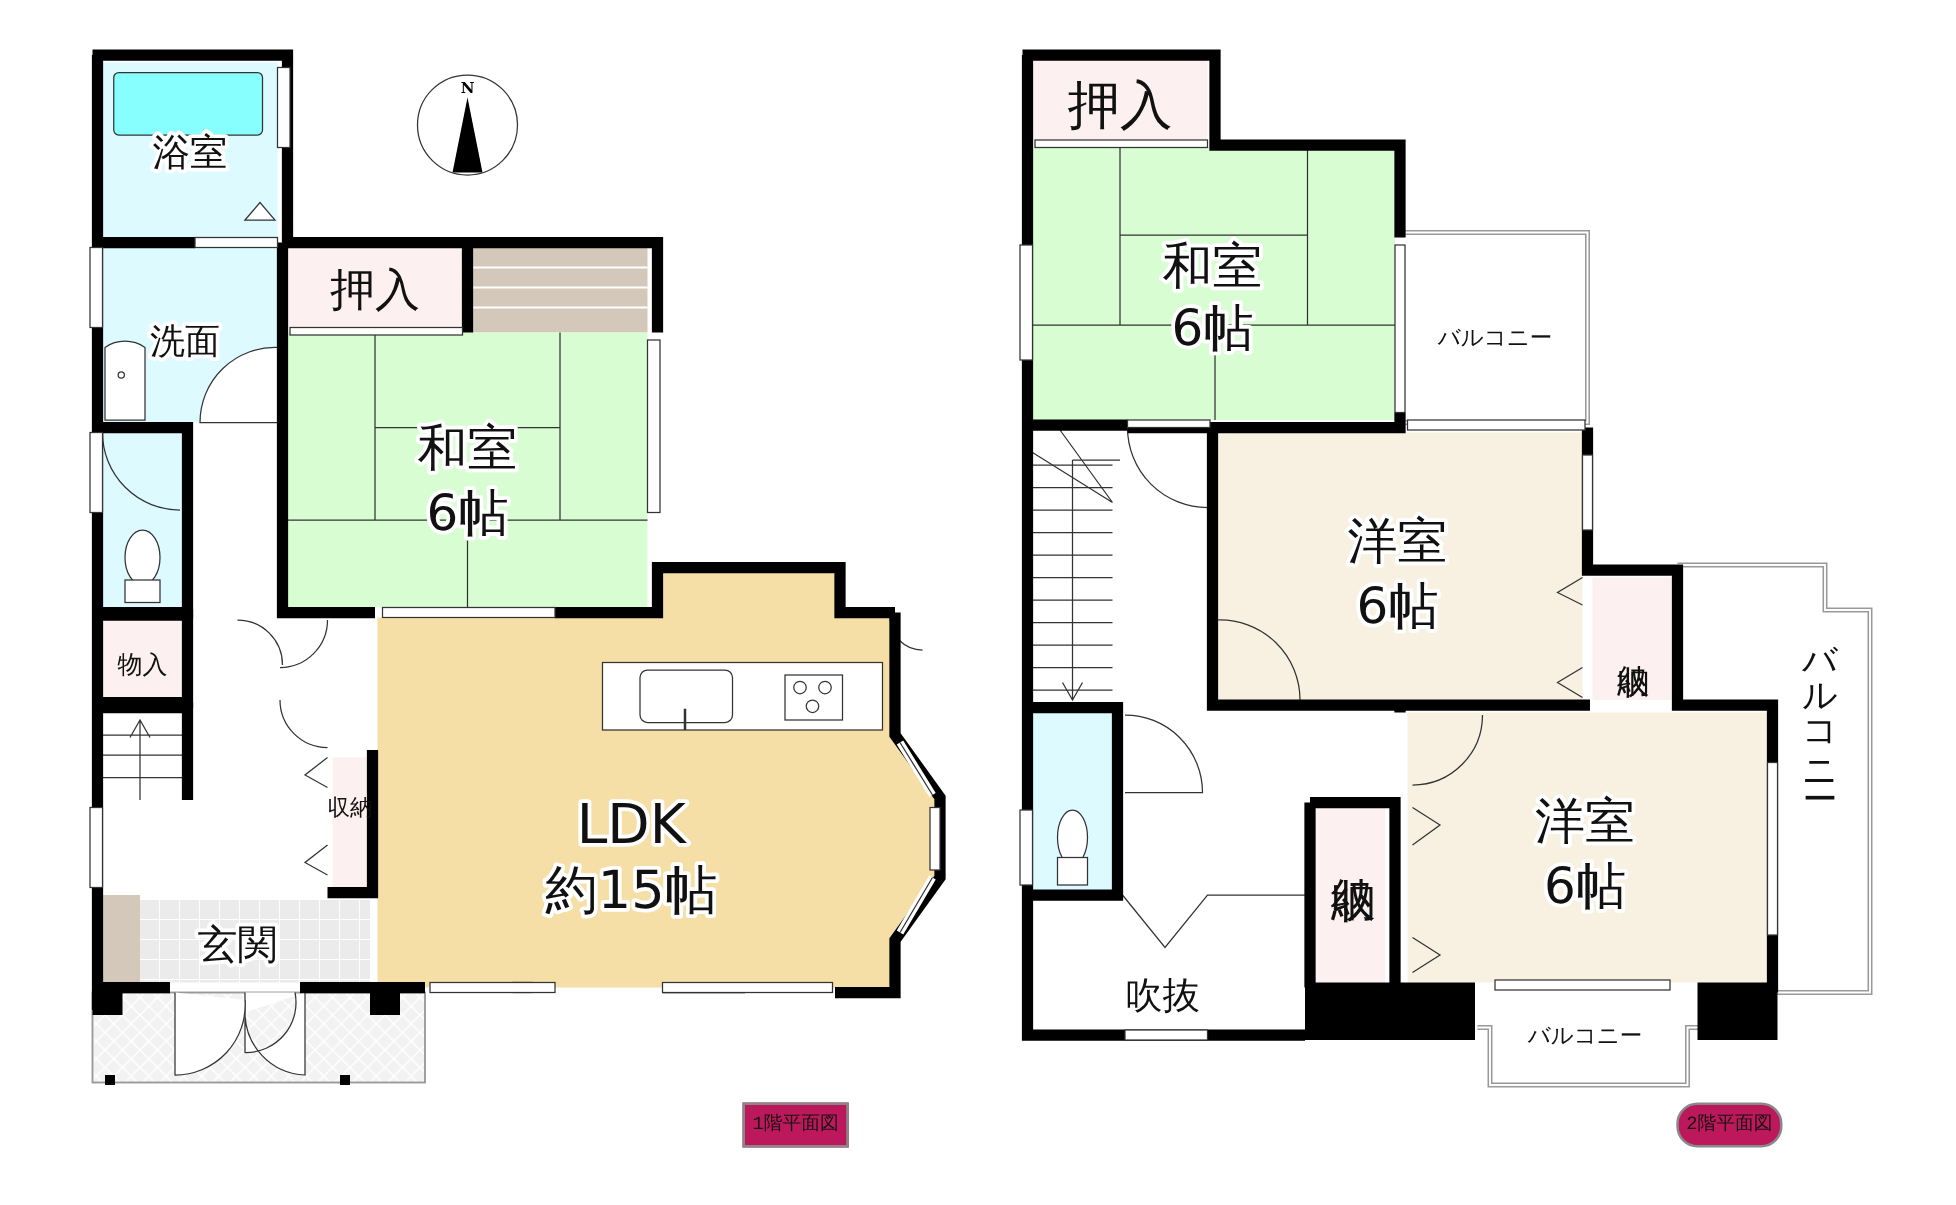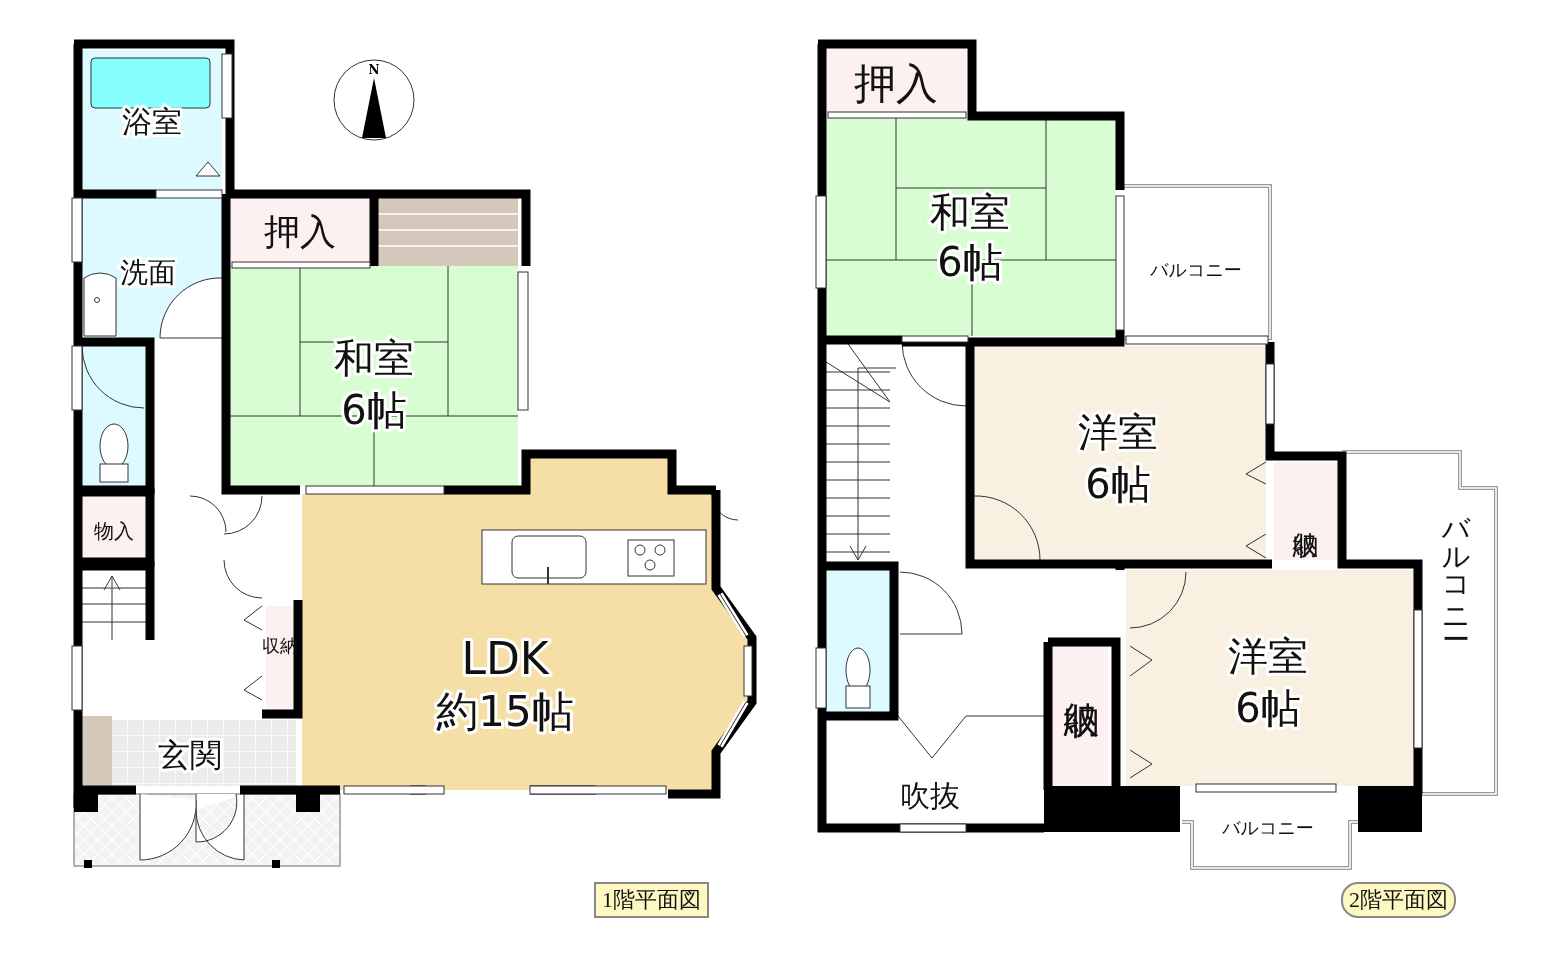--- a/index.html
+++ b/index.html
@@ -1,22 +1,22 @@
 <!DOCTYPE html>
 <html><head>
 <meta charset="utf-8">
 <style>
   html, body { margin: 0; padding: 0; background: #ffffff; }
   body { width: 1565px; height: 964px; position: relative; overflow: hidden;
          font-family: "DejaVu Sans", "Liberation Sans", sans-serif; }
   svg { position: absolute; left: 0; top: 0; }
   .lbl { font-family: "DejaVu Sans", sans-serif; fill: #111; paint-order: stroke; stroke: #fff; stroke-width: 6px; stroke-linejoin: round; }
   .lbl-plain { font-family: "DejaVu Sans", sans-serif; fill: #111; }
-  .caption-box { position: absolute; border: 2px solid #888; background: #fef9c3;
-                 font-family: Liberation Serif, serif; font-size: 22px; color: #111;
+  .caption-box { position: absolute; border: 2px solid #888; background: #be185d;
+                 font-family: Liberation Mono, monospace; font-size: 15px; color: #111;
                  padding: 2px 6px; line-height: 28px; }
 </style>
 </head>
 <body>
 
 <svg width="1565" height="964" viewBox="0 0 1565 964" xmlns="http://www.w3.org/2000/svg">
   <defs>
     <pattern id="tile" width="16" height="16" patternUnits="userSpaceOnUse">
       <rect width="16" height="16" fill="#ebebeb"></rect>
       <path d="M16 0 V16 M0 16 H16" stroke="#ffffff" stroke-width="1.5"></path>

